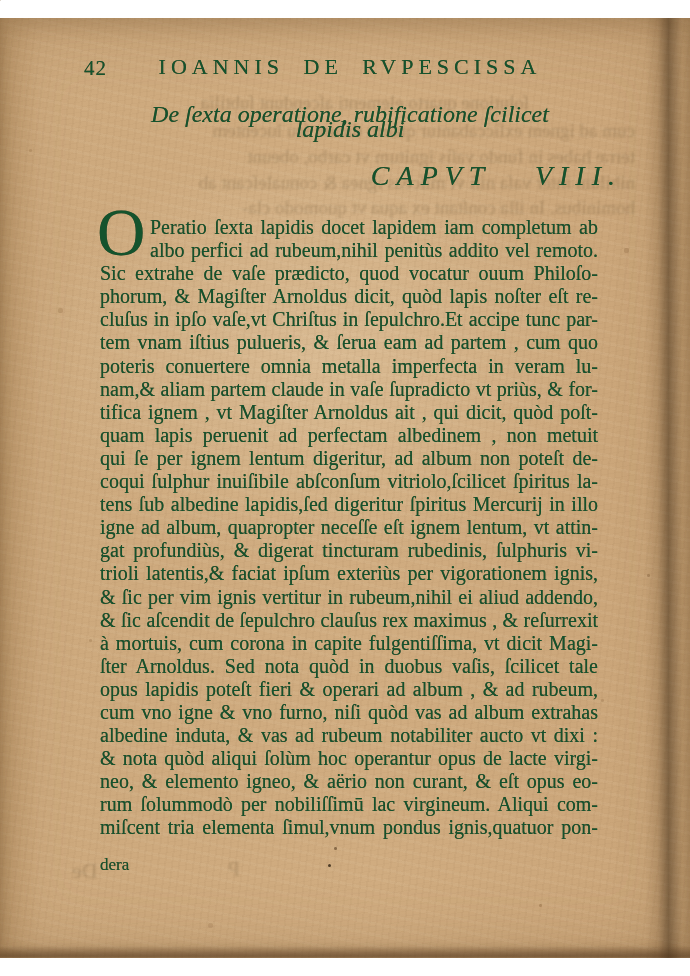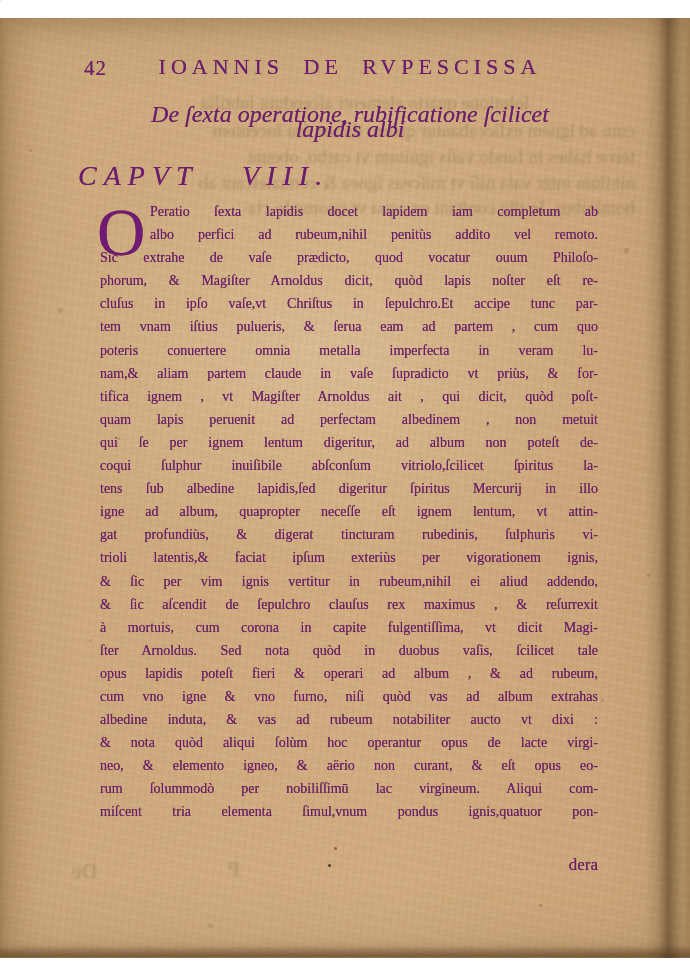--- a/index.html
+++ b/index.html
@@ -46,34 +46,34 @@
     background:rgba(115,78,40,0.30);
     box-shadow:
       60px 310px 0 2px rgba(115,78,40,0.20), 118px 438px 0 1px rgba(115,78,40,0.25),
       335px 848px 0 1px rgba(80,55,28,0.55), 626px 250px 0 2px rgba(115,78,40,0.22),
       648px 575px 0 1px rgba(100,65,32,0.30), 90px 640px 0 1px rgba(115,78,40,0.22),
       540px 905px 0 1px rgba(115,78,40,0.30), 210px 925px 0 2px rgba(120,85,48,0.18),
       470px 120px 0 1px rgba(115,78,40,0.20), 30px 150px 0 1px rgba(115,78,40,0.18),
       602px 700px 0 1px rgba(115,78,40,0.22), 160px 540px 0 1px rgba(115,78,40,0.16);
   }
   
-  .ink{color:#701a75;text-shadow:0 0 0.5px rgba(42,30,15,0.65);}
+  .ink{color:#14532d;text-shadow:0 0 0.5px rgba(42,30,15,0.65);}
   #pagenum{position:absolute;left:84px;top:56px;font-size:21px;letter-spacing:1px;}
   #running-title{position:absolute;left:100px;top:54px;width:500px;text-align:center;
     font-size:22px;letter-spacing:5px;word-spacing:9px;}
   .sect{position:absolute;left:78px;width:544px;text-align:center;font-style:italic;font-size:24px;}
   #sect1{top:101px;} #sect2{top:116px;}
-  #caput{position:absolute;left:78px;top:160px;width:544px;text-align:left;
+  #caput{position:absolute;left:78px;top:160px;width:544px;text-align:right;
     font-style:italic;font-size:28px;letter-spacing:7px;word-spacing:30px;}
-  #body-text{position:absolute;left:100px;top:200px;width:498px;font-size:14px;}
+  #body-text{position:absolute;left:100px;top:216px;width:498px;font-size:20px;}
   .bline{height:23.1px;line-height:23.1px;text-align:justify;text-align-last:justify;white-space:nowrap;}
   .bline.indent{padding-left:50px;}
   #dropcap{position:absolute;left:97px;top:205px;font-size:67px;line-height:54px;
     font-family:"Liberation Serif","DejaVu Serif",serif;}
-  #catchword{position:absolute;left:100px;top:855px;width:498px;text-align:right;font-size:17px;}
+  #catchword{position:absolute;left:100px;top:855px;width:498px;text-align:left;font-size:17px;}
   #ink-speck{position:absolute;left:328px;top:864px;width:3px;height:3px;border-radius:50%;background:rgba(45,32,16,0.8);}
   
   .bleed{position:absolute;transform:scaleX(-1);color:#6d5636;filter:blur(1.1px);
     font-size:19px;opacity:0.30;white-space:nowrap;overflow:hidden;}
   #bl0{left:95px;top:92px;width:540px;text-align:center;}
   #bl1{left:95px;top:120px;width:540px;}
   #bl2{left:95px;top:146px;width:540px;}
   #bl3{left:95px;top:172px;width:540px;}
   #bl4{left:95px;top:197px;width:540px;}
   .bleed-mark{position:absolute;transform:scaleX(-1);color:#6d5636;filter:blur(1px);

